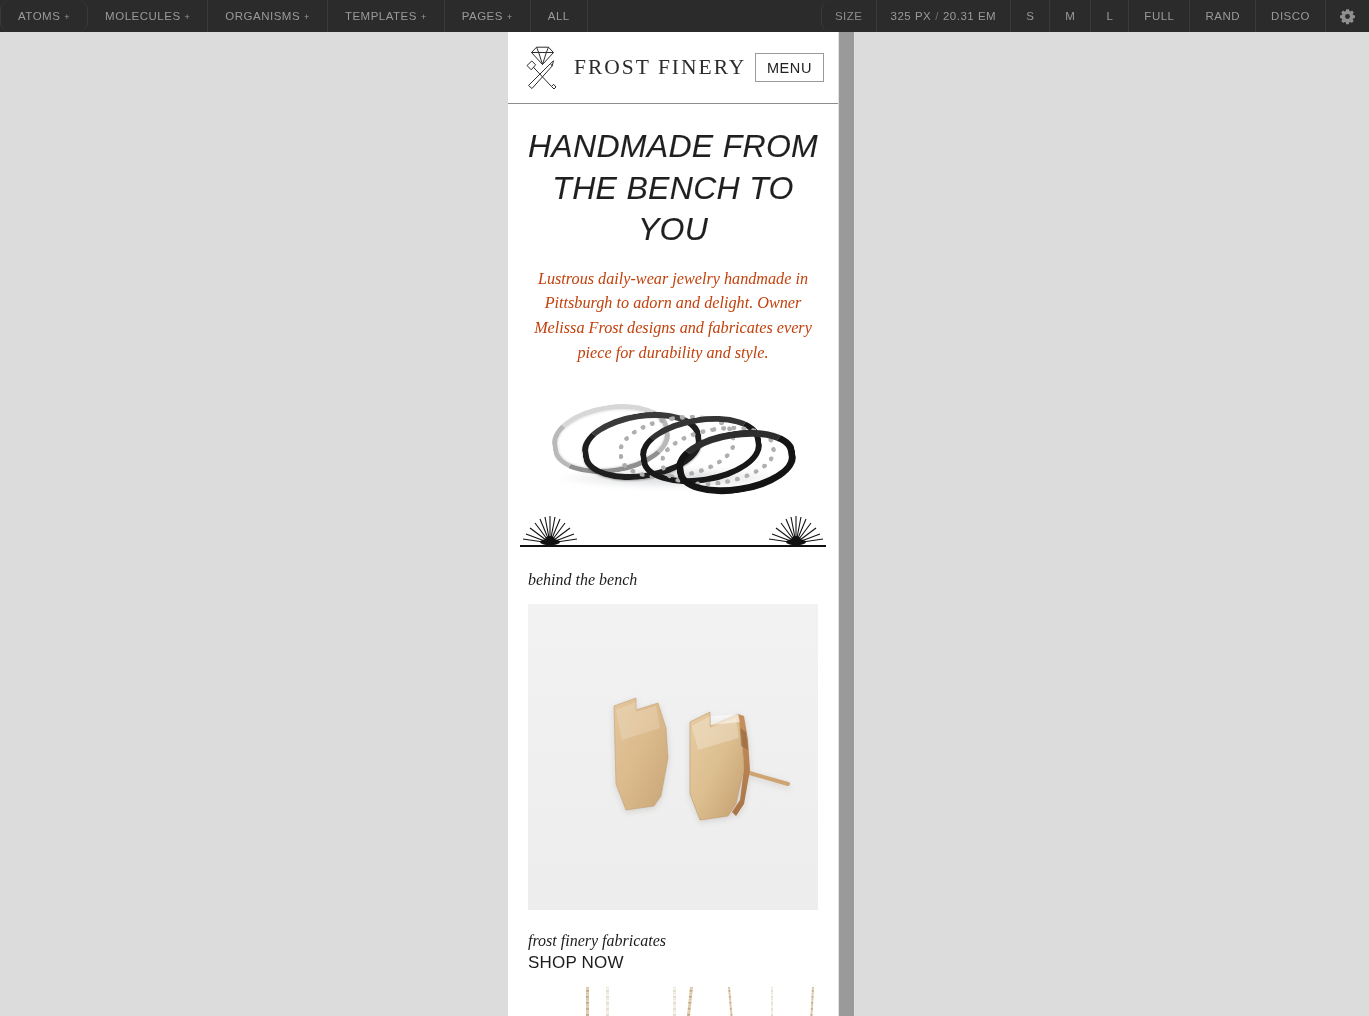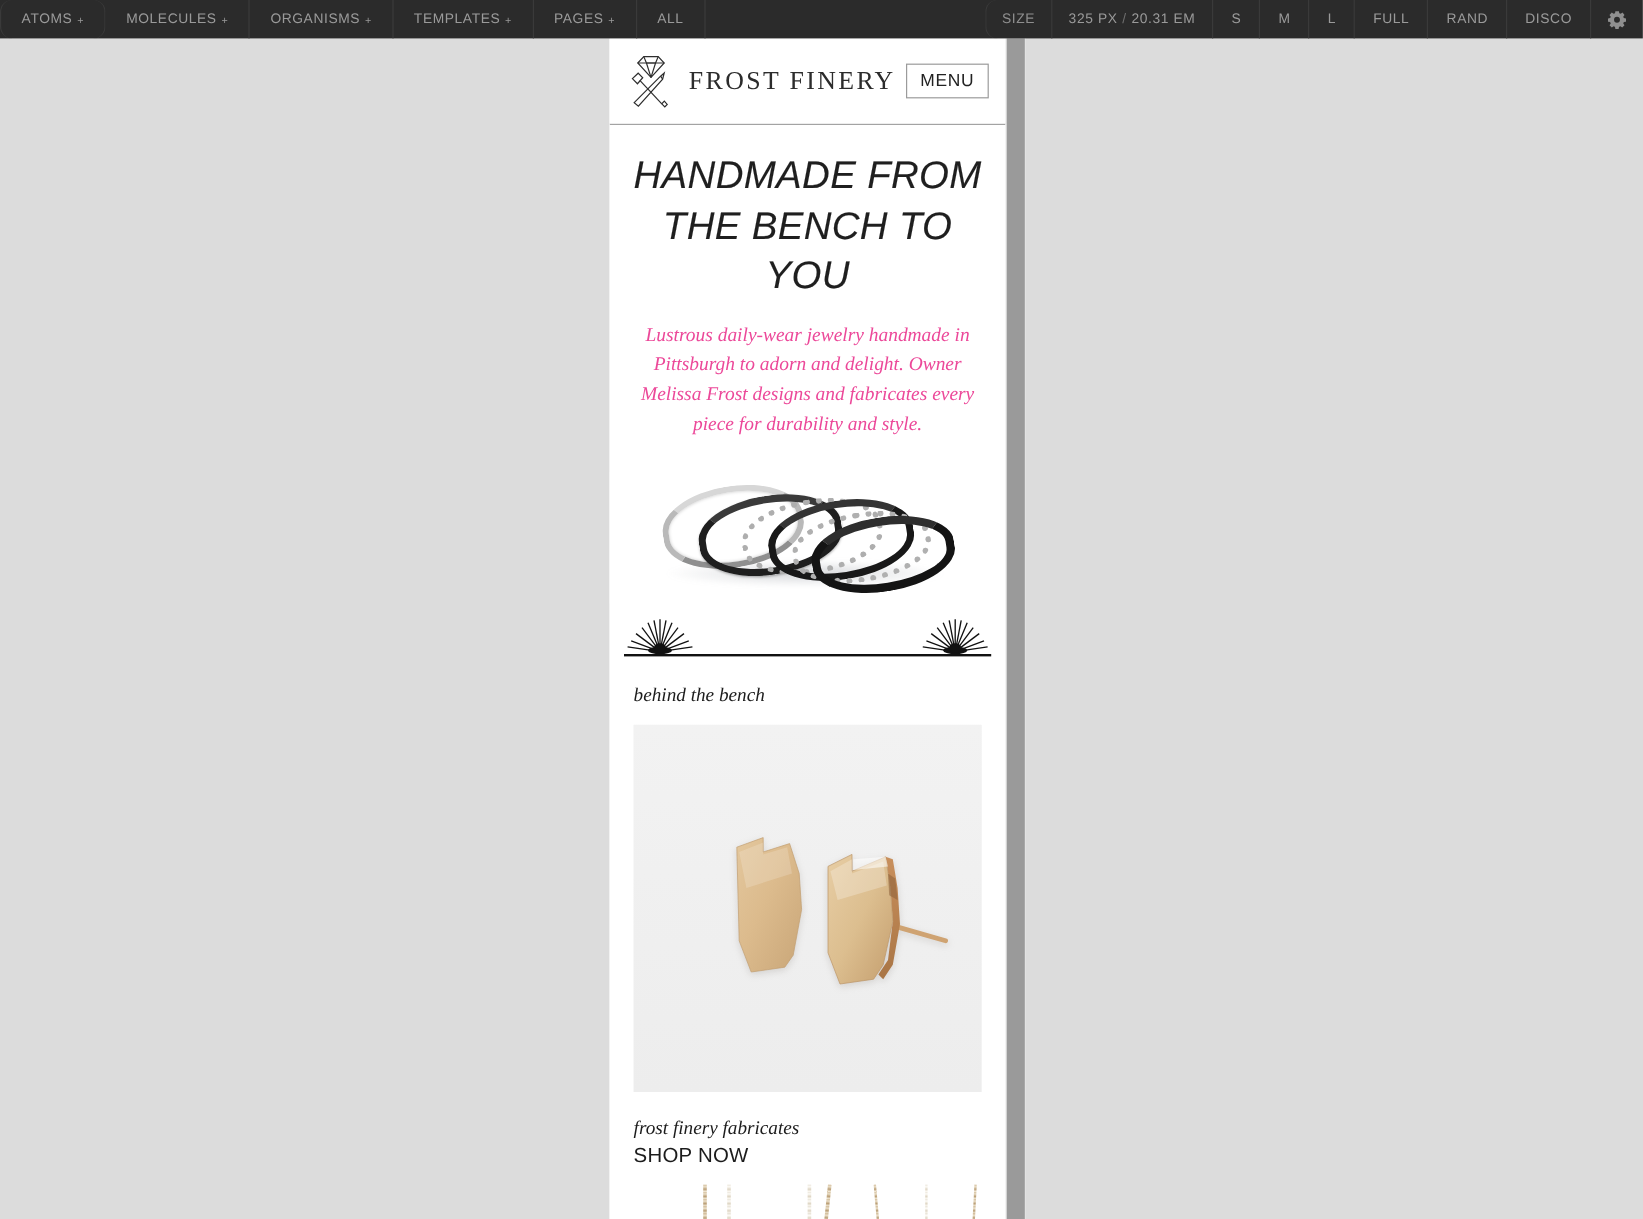--- a/index.html
+++ b/index.html
@@ -122,21 +122,21 @@
     letter-spacing: 0.3px;
     color: #1f1f1f;
     margin: 0 0 14px;
     -webkit-text-stroke: 0.1px #1f1f1f;
   }
   #hero-copy {
     font-family: "Liberation Serif", serif;
     font-style: italic;
     font-size: 16.2px;
     line-height: 1.52;
-    color: #ec4899;
+    color: #c2410c;
     margin: 16px;
     padding: 0 2px;
   }
 
   
   #rings-photo {
     position: relative;
     height: 110px;
     margin: 28px 0 0;
     background: #ffffff;

